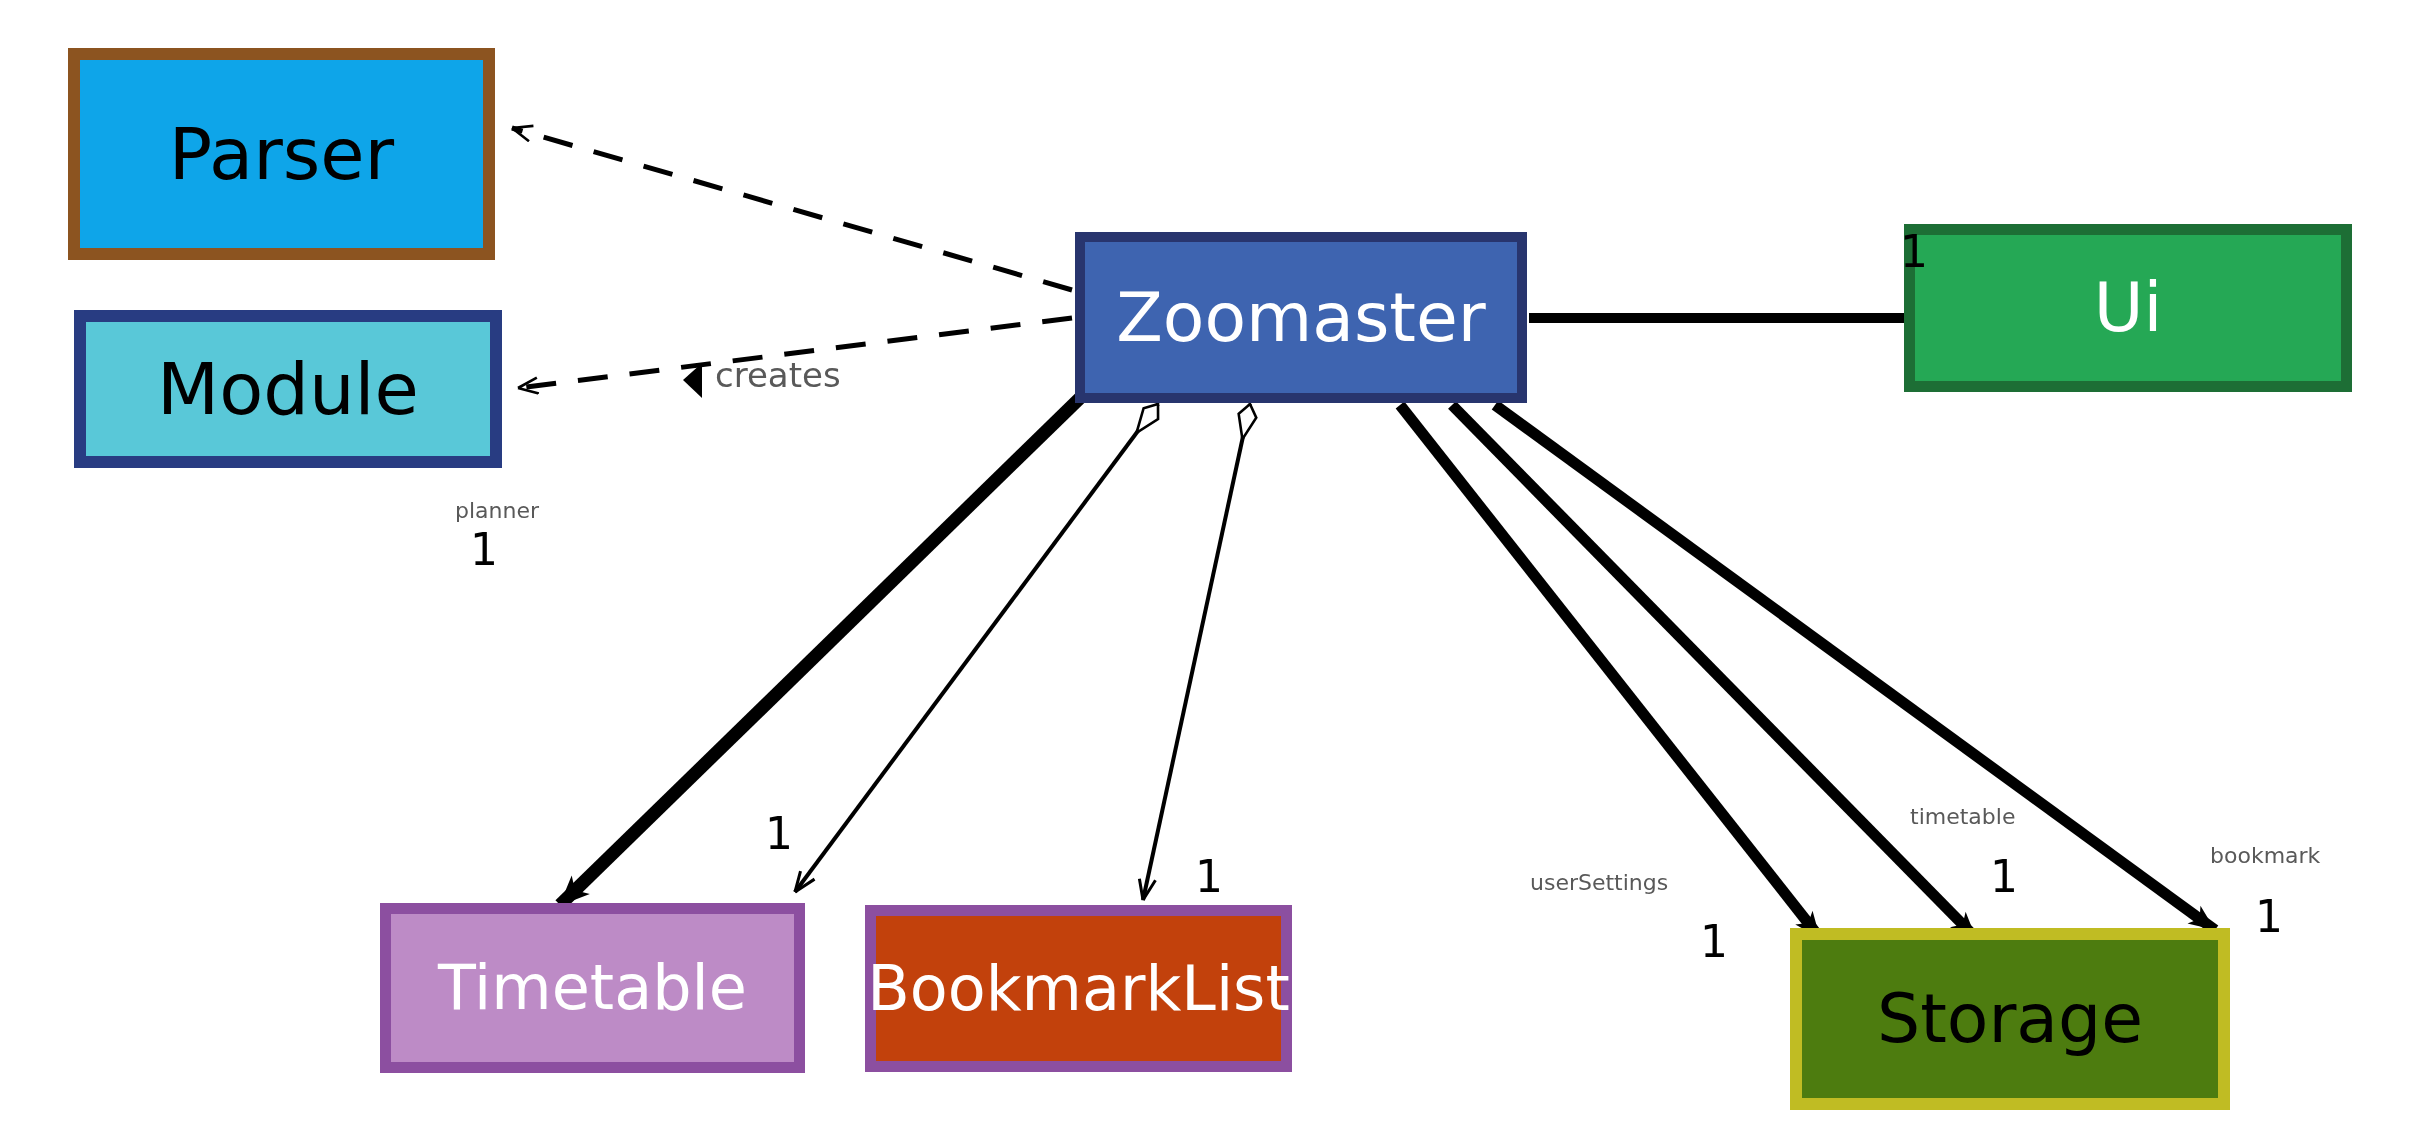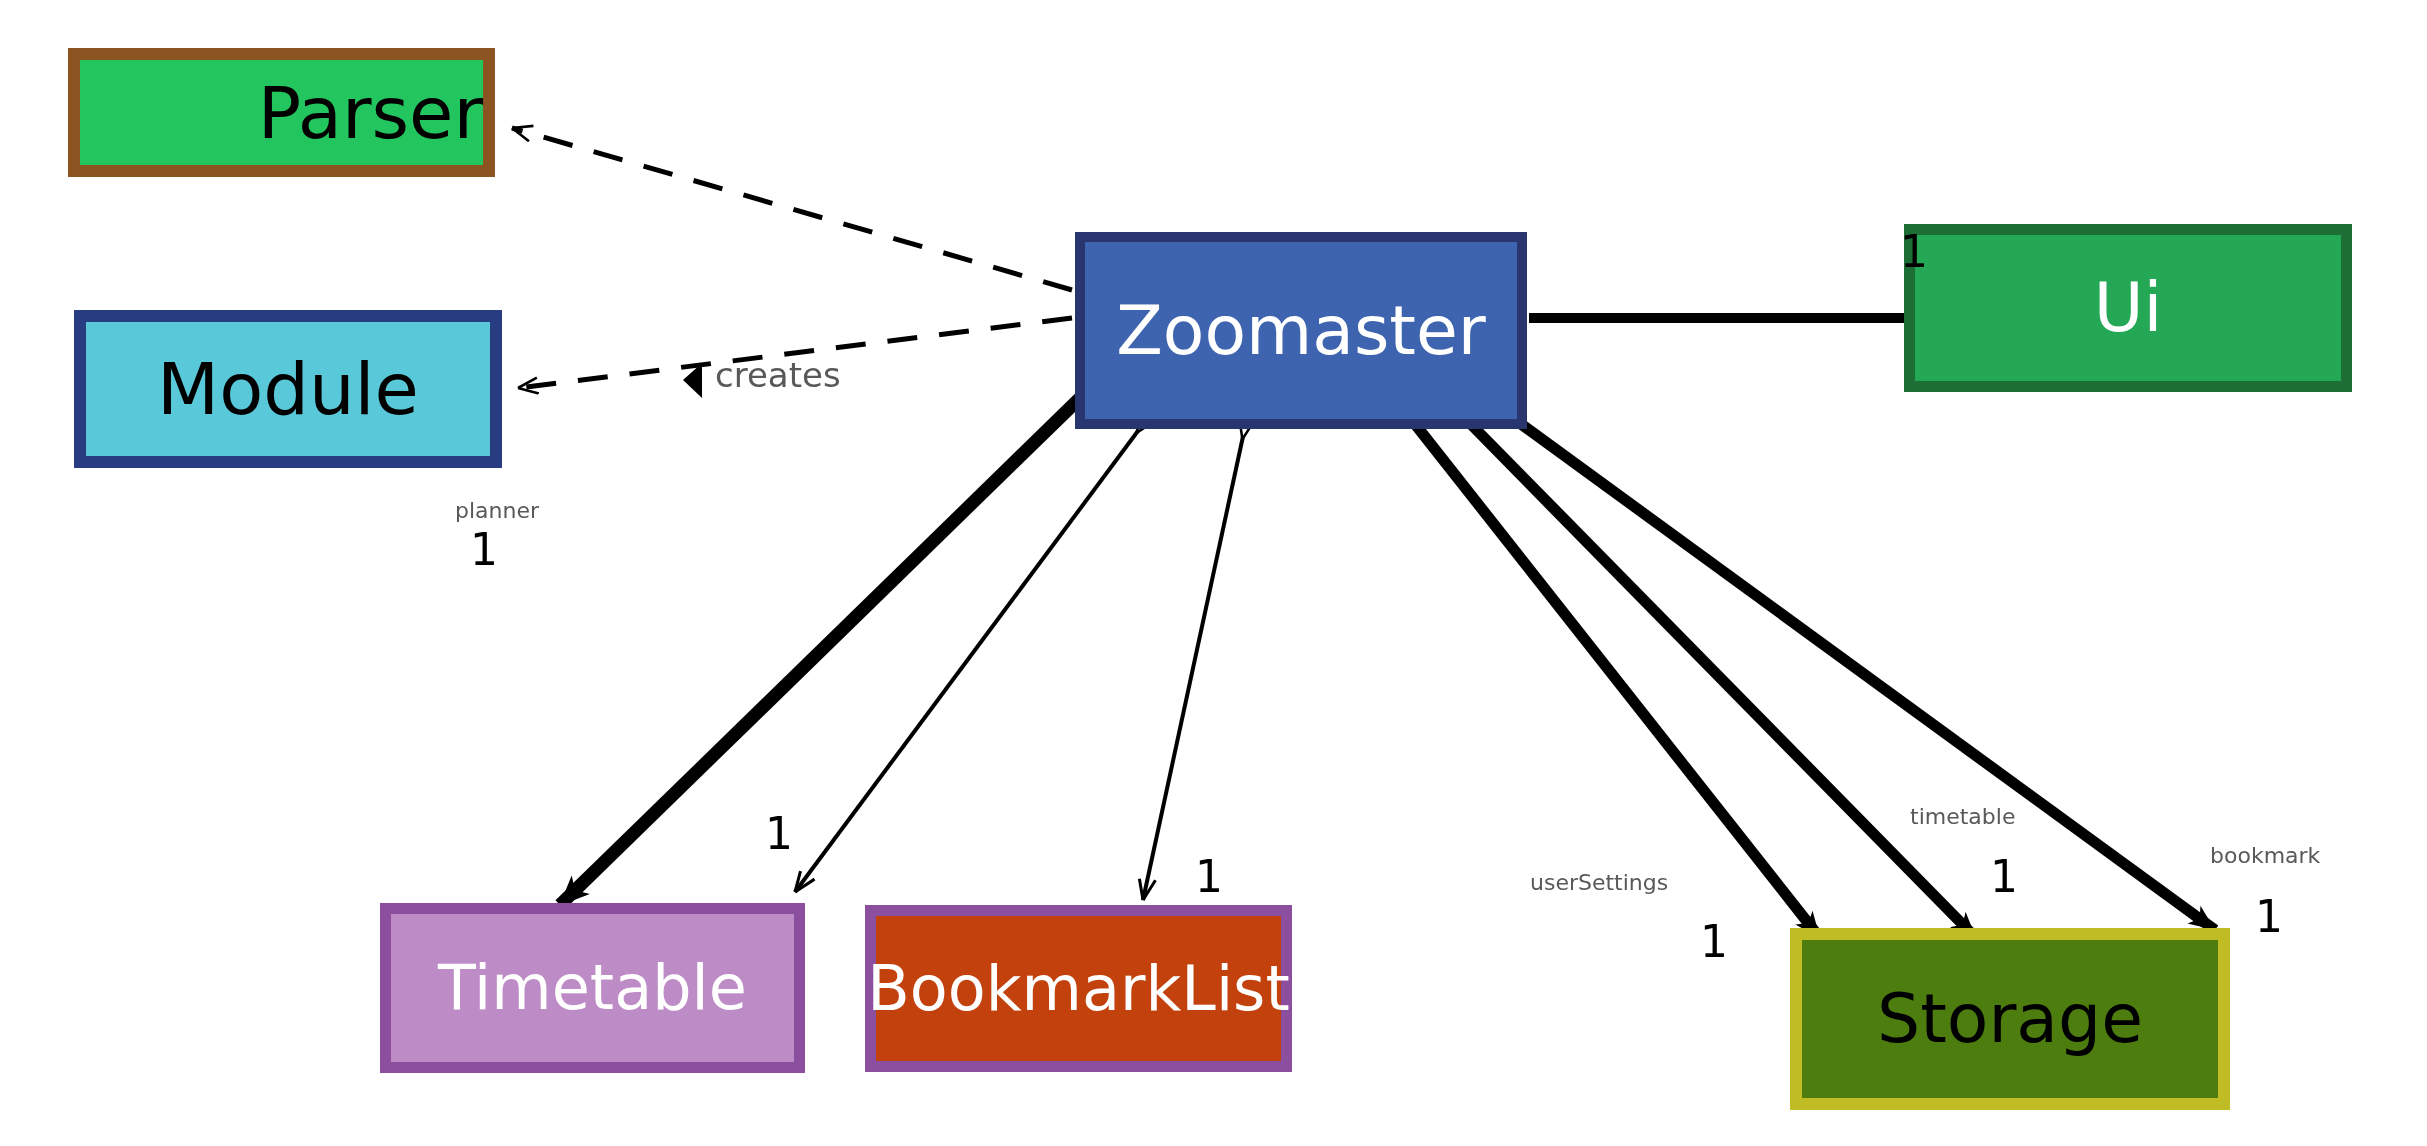--- a/index.html
+++ b/index.html
@@ -32,36 +32,35 @@
     justify-content: center;
     text-align: center;
     line-height: 1;
   }
   .node-label {
     display: block;
     white-space: nowrap;
   }
   
   .n-parser {
-    left: 68px; top: 48px; width: 427px; height: 129px;
-    background: #22c55e;
+    left: 68px; top: 48px; width: 427px; height: 212px;
+    background: #0ea5e9;
     border: 12px solid #8c5420;
     color: #000000;
     font-size: 72px;
-    justify-content: flex-end;
   }
   .n-module {
     left: 74px; top: 310px; width: 428px; height: 158px;
     background: #59c8d8;
     border: 12px solid #283c82;
     color: #000000;
     font-size: 72px;
   }
   .n-zoomaster {
-    left: 1075px; top: 232px; width: 452px; height: 197px;
+    left: 1075px; top: 232px; width: 452px; height: 171px;
     background: #3e64b0;
     border: 10px solid #28356e;
     color: #ffffff;
     font-size: 68px;
   }
   .n-ui {
     left: 1904px; top: 224px; width: 448px; height: 168px;
     background: #25a855;
     border: 11px solid #1d6e35;
     color: #ffffff;

